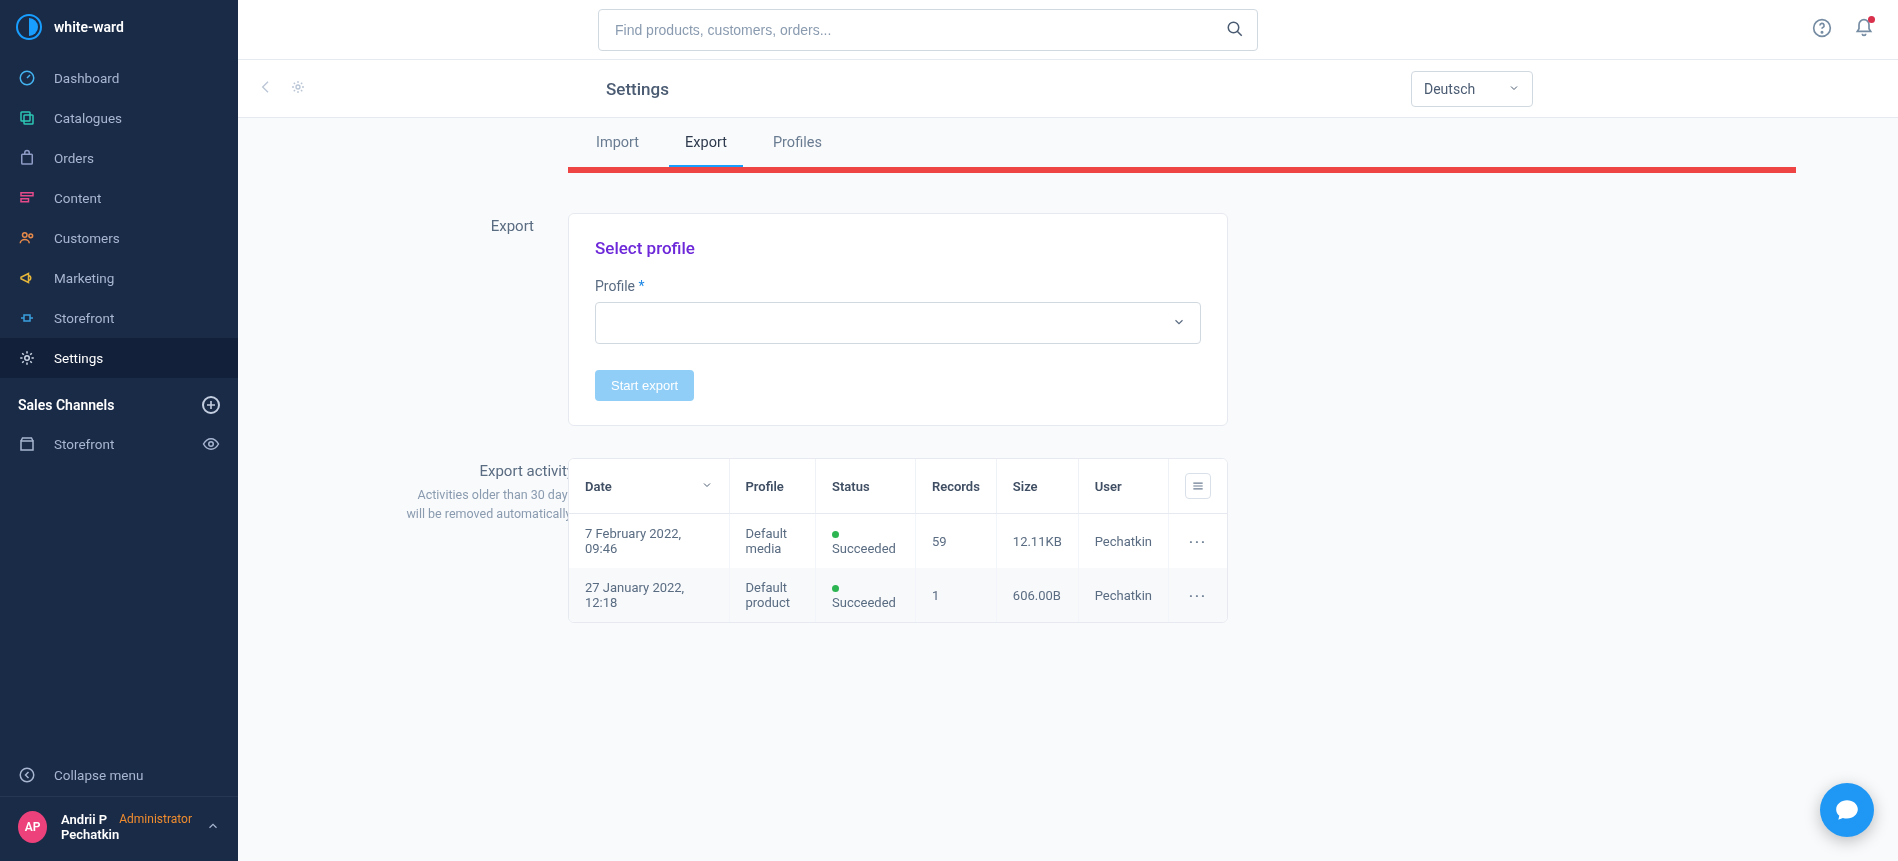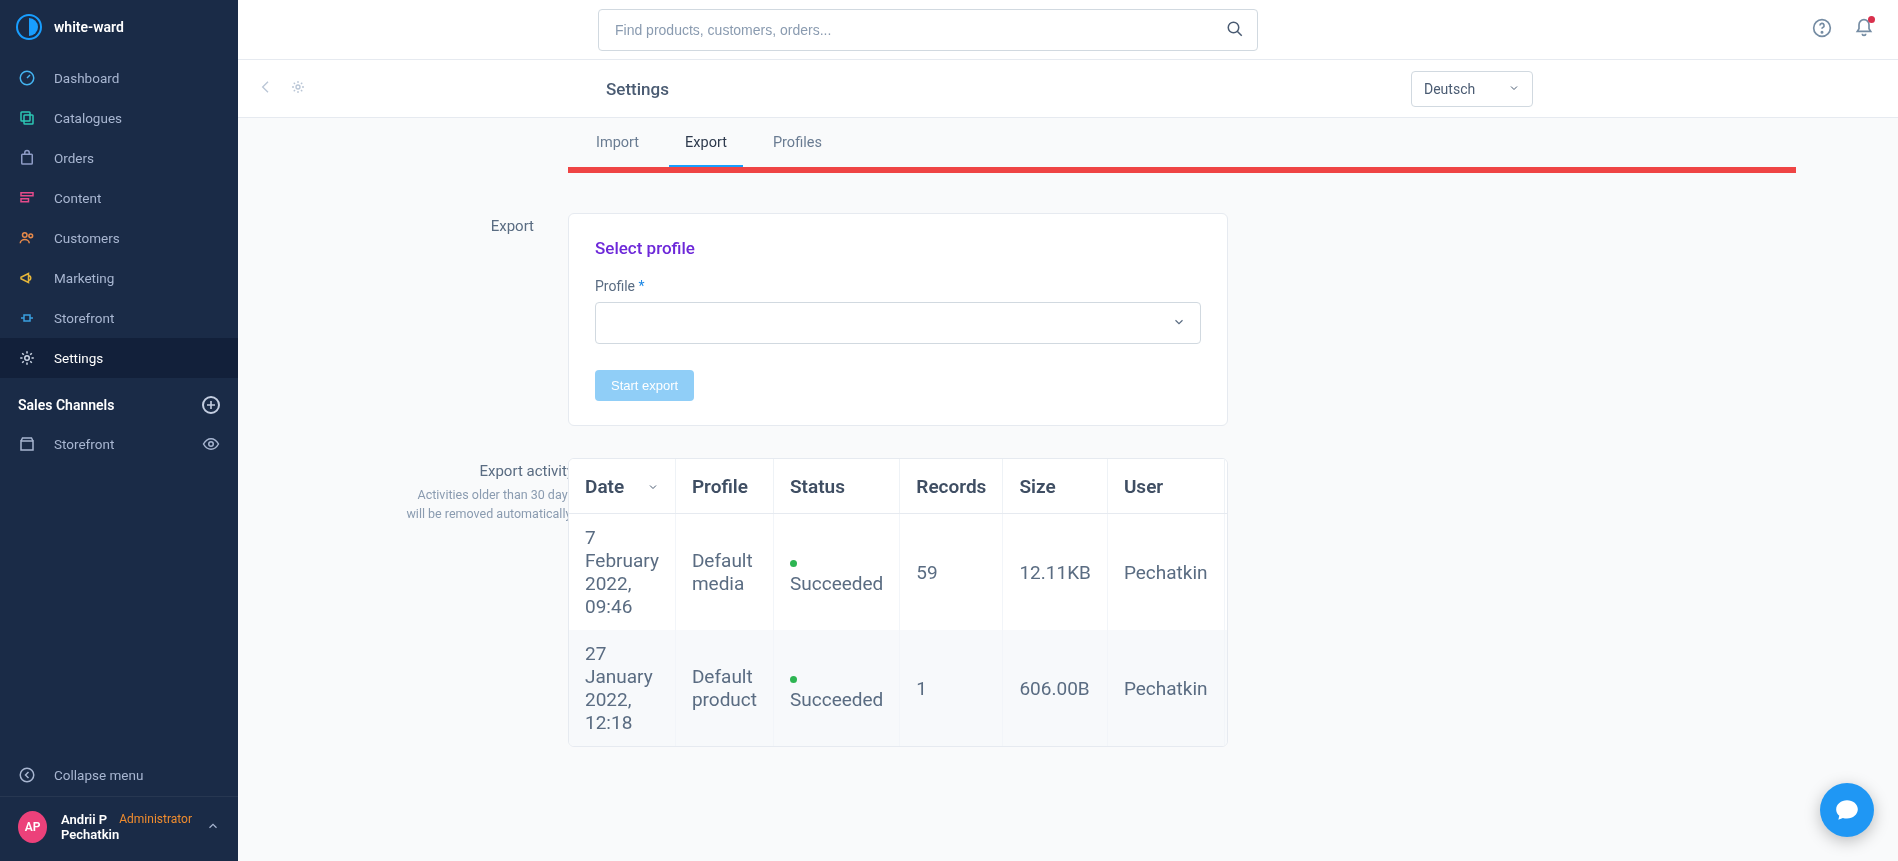--- a/index.html
+++ b/index.html
@@ -122,21 +122,21 @@
   height:42px; border:1px solid #d1d9e0; border-radius:4px;
   display:flex; align-items:center; justify-content:flex-end; padding:0 14px;
   cursor:pointer; margin-bottom:26px; color:#5a6c82;
 }
 .btn-primary {
   background:#90cef7; color:#fff; border:none; border-radius:4px;
   font-size:13px; padding:8px 16px; cursor:pointer;
 }
 
 .table-card { flex:1; max-width:660px; background:#fff; border:1px solid #e6eaf0; border-radius:6px; overflow:hidden; }
-.tbl { width:100%; border-collapse:collapse; font-size:19px; }
+.tbl { width:100%; border-collapse:collapse; font-size:13px; }
 .tbl th {
   text-align:left; font-weight:600; color:#3f4e63; padding:14px 16px;
   border-bottom:1px solid #e6eaf0; border-right:1px solid #eef2f6; background:#fff;
 }
 .tbl th:last-child { border-right:none; text-align:center; width:56px; }
 .tbl td { padding:12px 16px; color:#5a6c82; border-right:1px solid #f2f5f9; }
 .tbl td:last-child { border-right:none; text-align:center; }
 .tbl tbody tr:nth-child(even) td { background:#f7f9fb; }
 .th-date { display:flex; align-items:center; justify-content:space-between; }
 .status-dot { width:7px; height:7px; border-radius:50%; background:#2db552; display:inline-block; margin-right:8px; }

